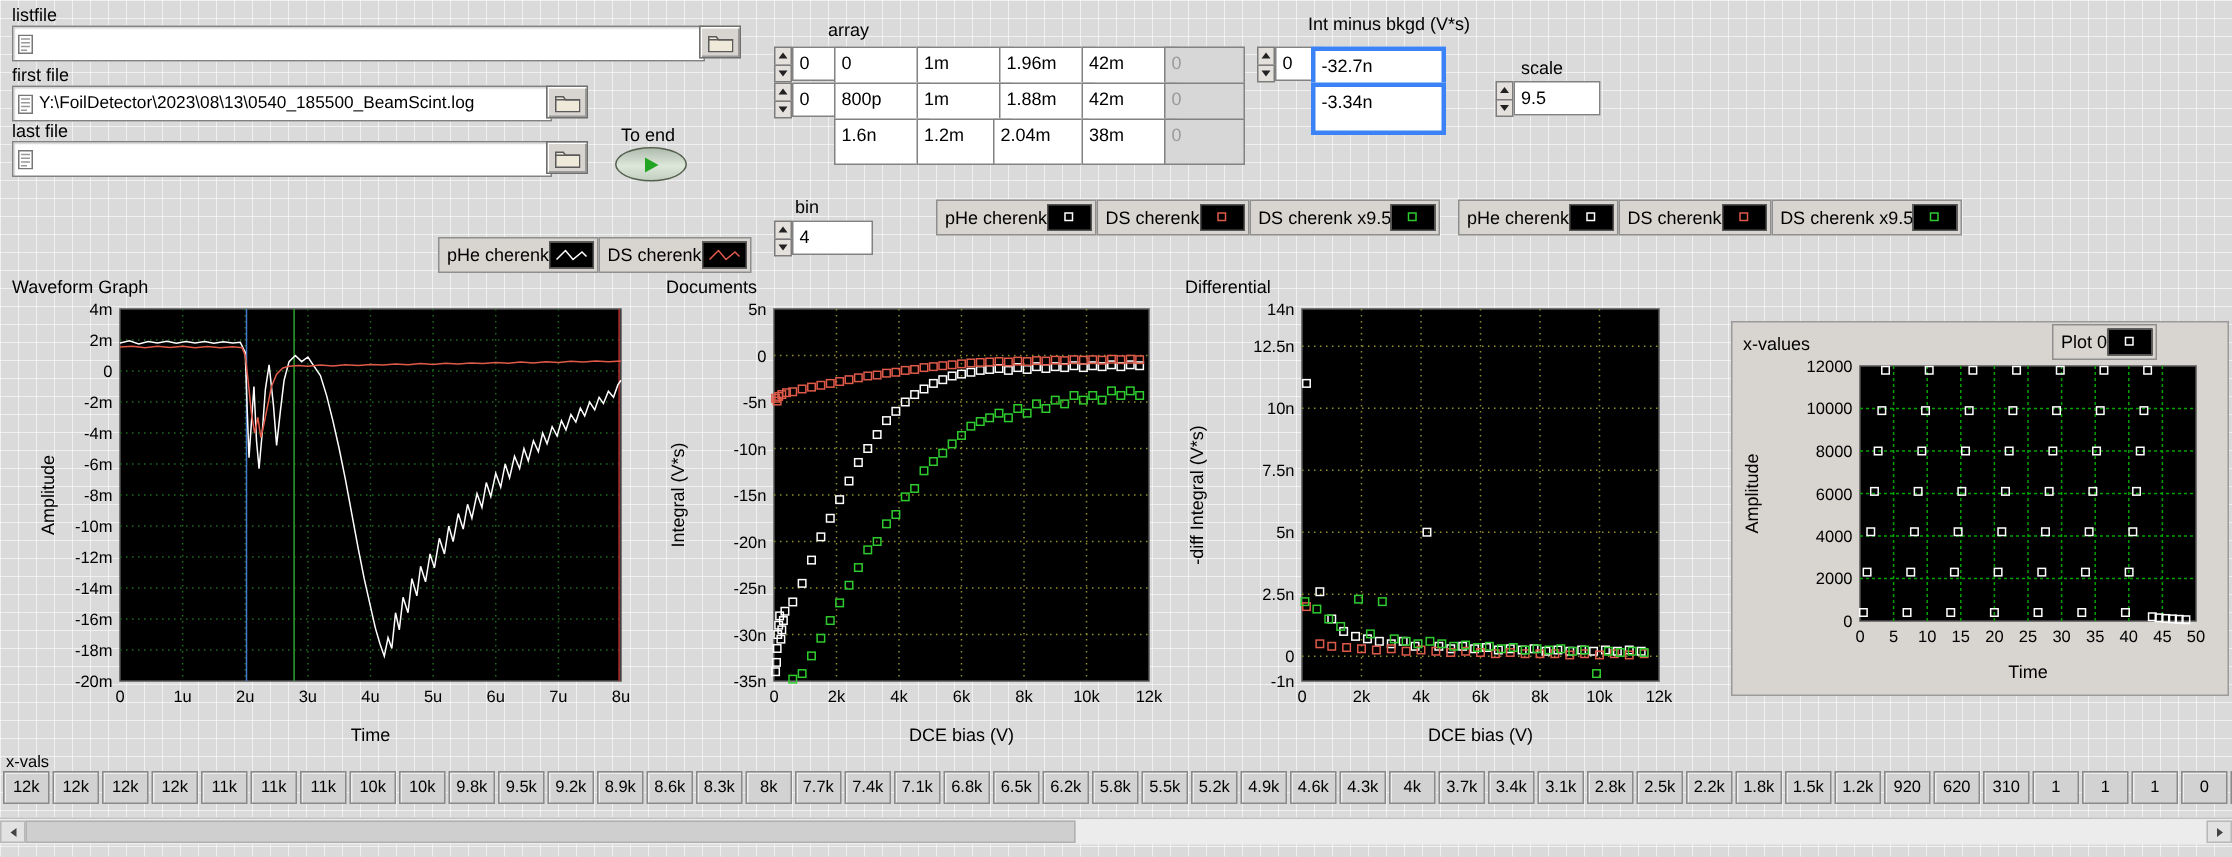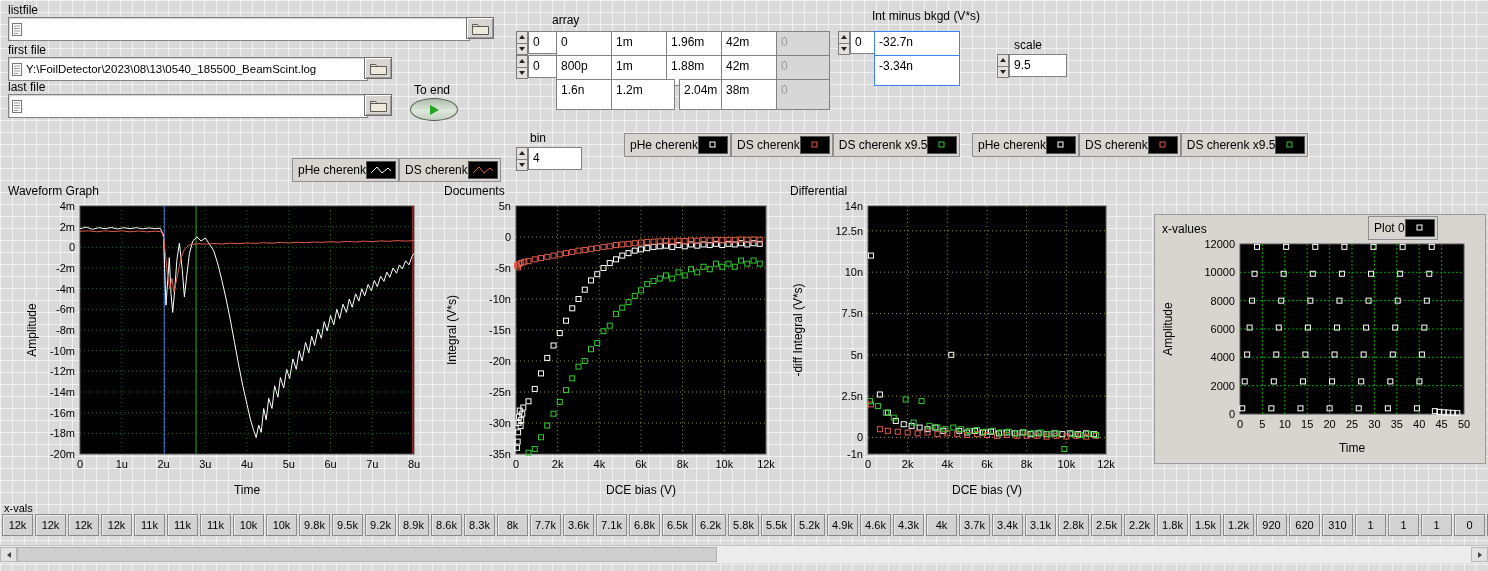--- a/index.html
+++ b/index.html
@@ -21,21 +21,21 @@
   .spin-col{display:flex;flex-direction:column;width:12px}
   .spin-btn{flex:1;background:#e4e1dc;border:1px solid #7d7d7d;position:relative;margin-bottom:-1px}
   .tri-up::after,.tri-down::after{content:"";position:absolute;left:50%;top:50%;transform:translate(-50%,-50%);
     border-left:3px solid transparent;border-right:3px solid transparent}
   .tri-up::after{border-bottom:4px solid #222}
   .tri-down::after{border-top:4px solid #222}
   .spin-value{background:#fff;border:1px solid #828282;padding:3px 4px;font-size:12px}
   .cellgrid{position:absolute}
   .cell{position:absolute;height:23px;background:#fff;border:1px solid #828282;font-size:12px;padding:3px 4px;white-space:nowrap;overflow:hidden}
   .cell.dim{background:#d7d7d7;color:#9a9a9a}
-  .valbox{position:absolute;height:23px;background:#fff;border:1px solid #3b82f6;font-size:12px;padding:3px 4px;white-space:nowrap}
+  .valbox{position:absolute;height:23px;background:#fff;border:3px solid #3b82f6;font-size:12px;padding:3px 4px;white-space:nowrap}
   .graph-title{position:absolute;font-size:12px;white-space:nowrap}
   .legend{position:absolute;display:flex;flex-direction:row}
   .legend-row{display:flex;align-items:center;height:22px;background:#d8d5d0;border:1px solid #8f8f8f;margin-top:-1px;padding-left:5px}
   .legend-label{flex:1;font-size:12px;white-space:nowrap}
   .legend-sample{width:28px;height:16px;background:#000;border:1px solid #555;margin-right:2px;display:flex;align-items:center;justify-content:center}
   .oval-btn{position:absolute;width:46px;height:21px;border-radius:50%/50%;
     background:linear-gradient(180deg,#aebcae 0%,#dde7da 55%,#c2cfc0 100%);
     border:1px solid #55604f;display:flex;align-items:center;justify-content:center;cursor:pointer}
   .play-tri{width:0;height:0;border-top:5px solid transparent;border-bottom:5px solid transparent;border-left:9px solid #22a522}
   .xv-panel{position:absolute;background:#d8d5d0;border:1px solid #9a9a9a}
@@ -123,21 +123,21 @@
     <div class="cell" style="left: 110px; top: 0px; width: 54px;">1.96m</div>
     <div class="cell" style="left: 165px; top: 0px; width: 54px;">42m</div>
     <div class="cell dim" style="left: 220px; top: 0px; width: 44px;">0</div>
     <div class="cell" style="left: 0px; top: 24px; width: 54px;">800p</div>
     <div class="cell" style="left: 55px; top: 24px; width: 54px;">1m</div>
     <div class="cell" style="left: 110px; top: 24px; width: 54px;">1.88m</div>
     <div class="cell" style="left: 165px; top: 24px; width: 54px;">42m</div>
     <div class="cell dim" style="left: 220px; top: 24px; width: 44px;">0</div>
     <div class="cell" style="left: 0px; top: 48px; width: 54px;">1.6n</div>
     <div class="cell" style="left: 55px; top: 48px; width: 54px;">1.2m</div>
-    <div class="cell" style="left: 123px; top: 48px; width: 54px;">2.04m</div>
+    <div class="cell" style="left: 106px; top: 48px; width: 54px;">2.04m</div>
     <div class="cell" style="left: 165px; top: 48px; width: 54px;">38m</div>
     <div class="cell dim" style="left: 220px; top: 48px; width: 44px;">0</div>
   </div>
 
 <div class="lbl" style="left:872px;top:9px">Int minus bkgd (V*s)</div>
 <div class="spinner" style="left:838px;top:31px">
   <div class="spin-col">
     <div class="spin-btn tri-up"></div>
     <div class="spin-btn tri-down"></div>
   </div>
@@ -682,21 +682,21 @@
     <div class="xval-box">10k</div>
     <div class="xval-box">10k</div>
     <div class="xval-box">9.8k</div>
     <div class="xval-box">9.5k</div>
     <div class="xval-box">9.2k</div>
     <div class="xval-box">8.9k</div>
     <div class="xval-box">8.6k</div>
     <div class="xval-box">8.3k</div>
     <div class="xval-box">8k</div>
     <div class="xval-box">7.7k</div>
-    <div class="xval-box">3.6k</div>
+    <div class="xval-box">7.4k</div>
     <div class="xval-box">7.1k</div>
     <div class="xval-box">6.8k</div>
     <div class="xval-box">6.5k</div>
     <div class="xval-box">6.2k</div>
     <div class="xval-box">5.8k</div>
     <div class="xval-box">5.5k</div>
     <div class="xval-box">5.2k</div>
     <div class="xval-box">4.9k</div>
     <div class="xval-box">4.6k</div>
     <div class="xval-box">4.3k</div>

